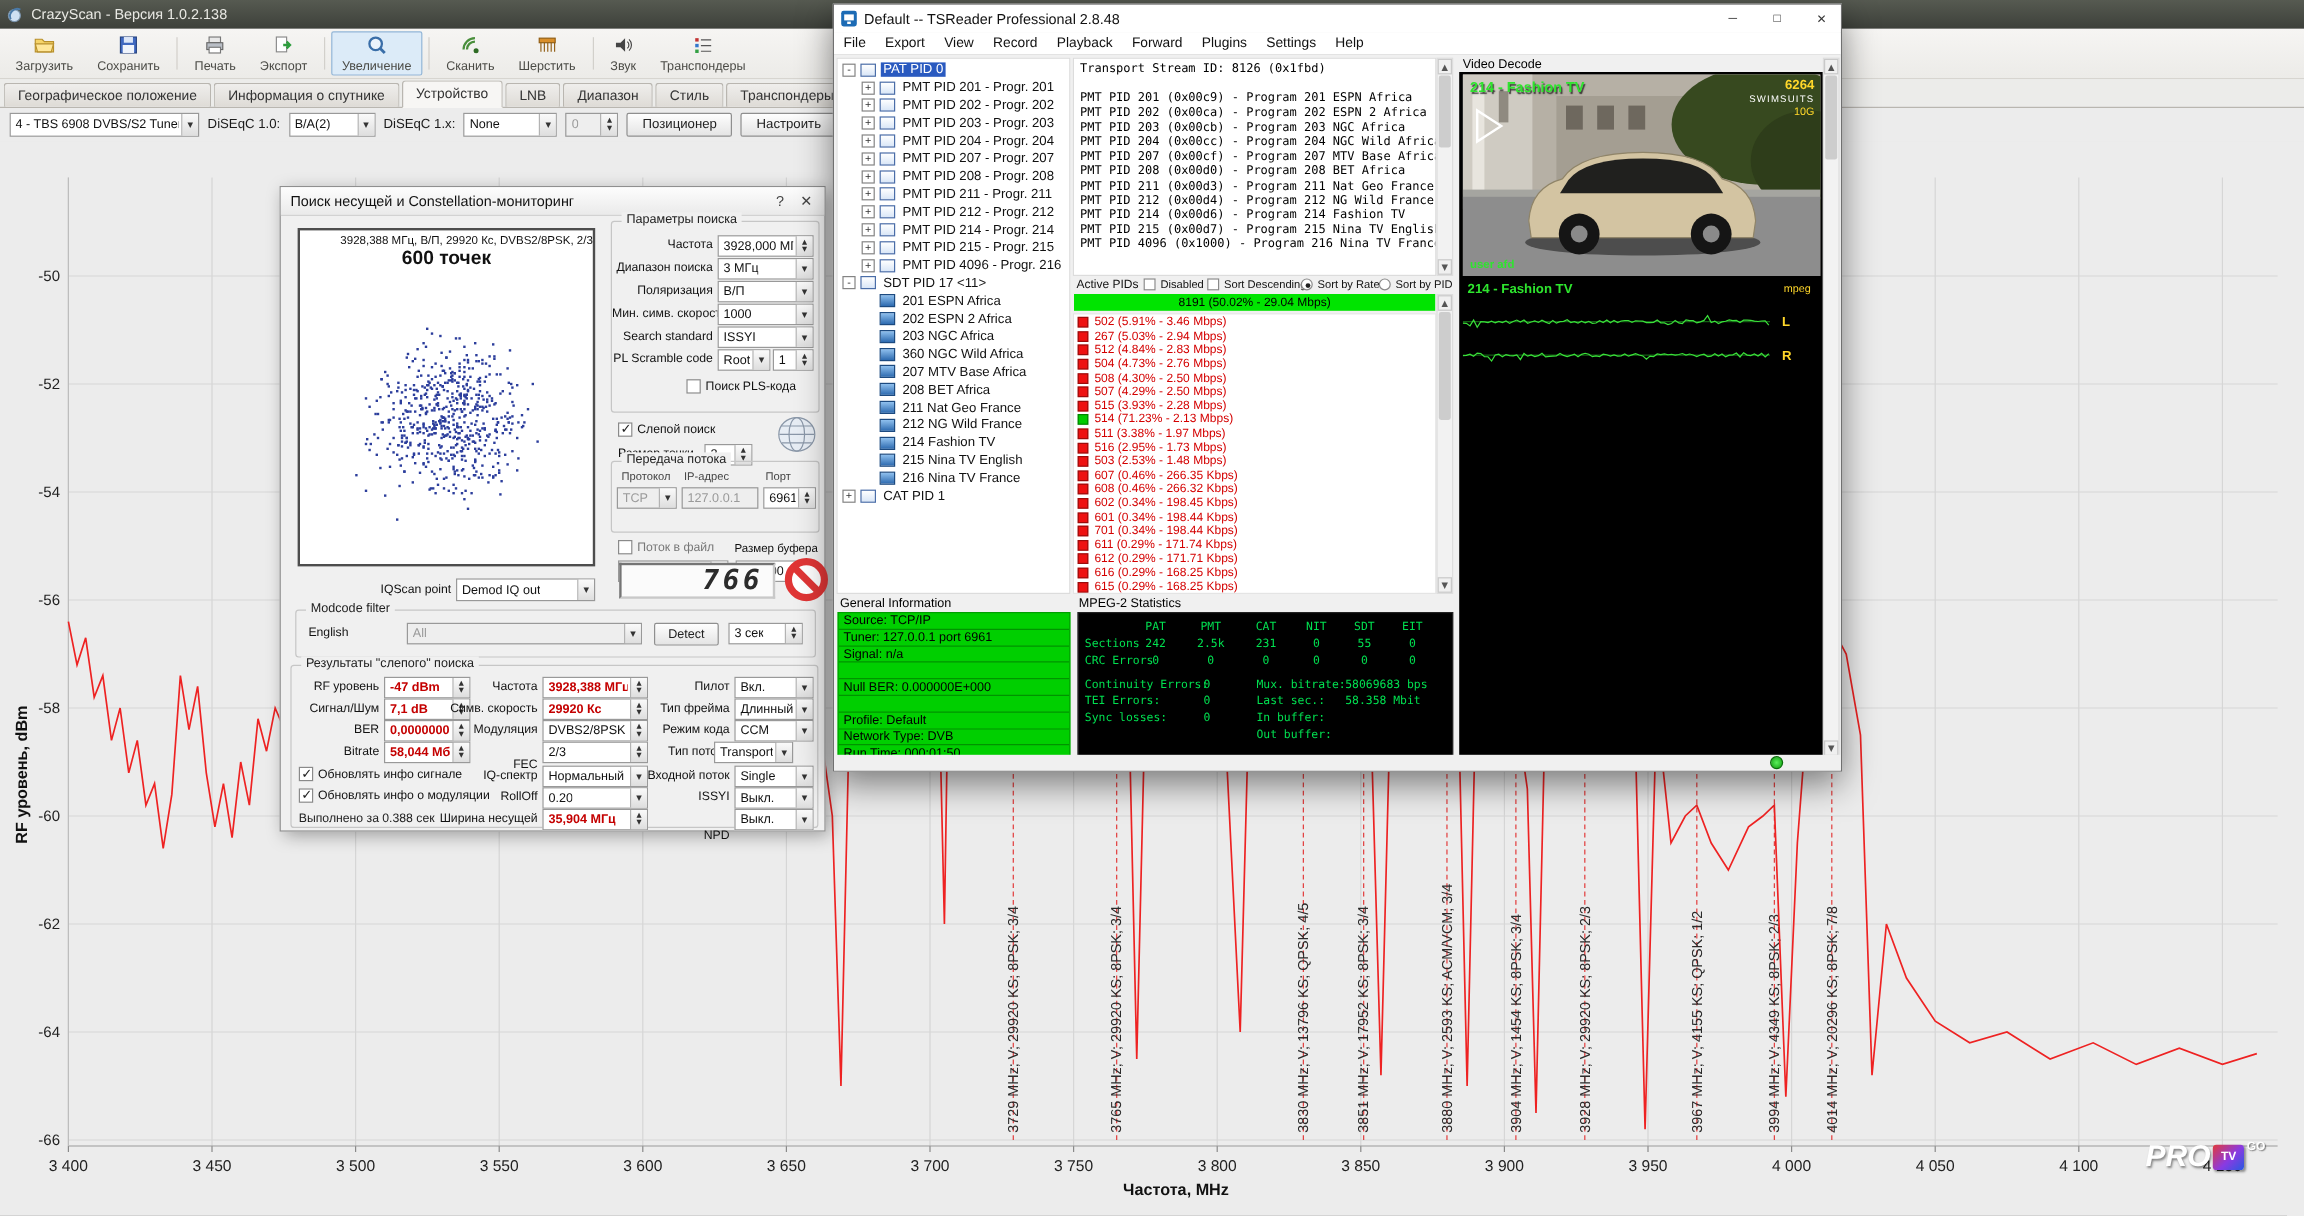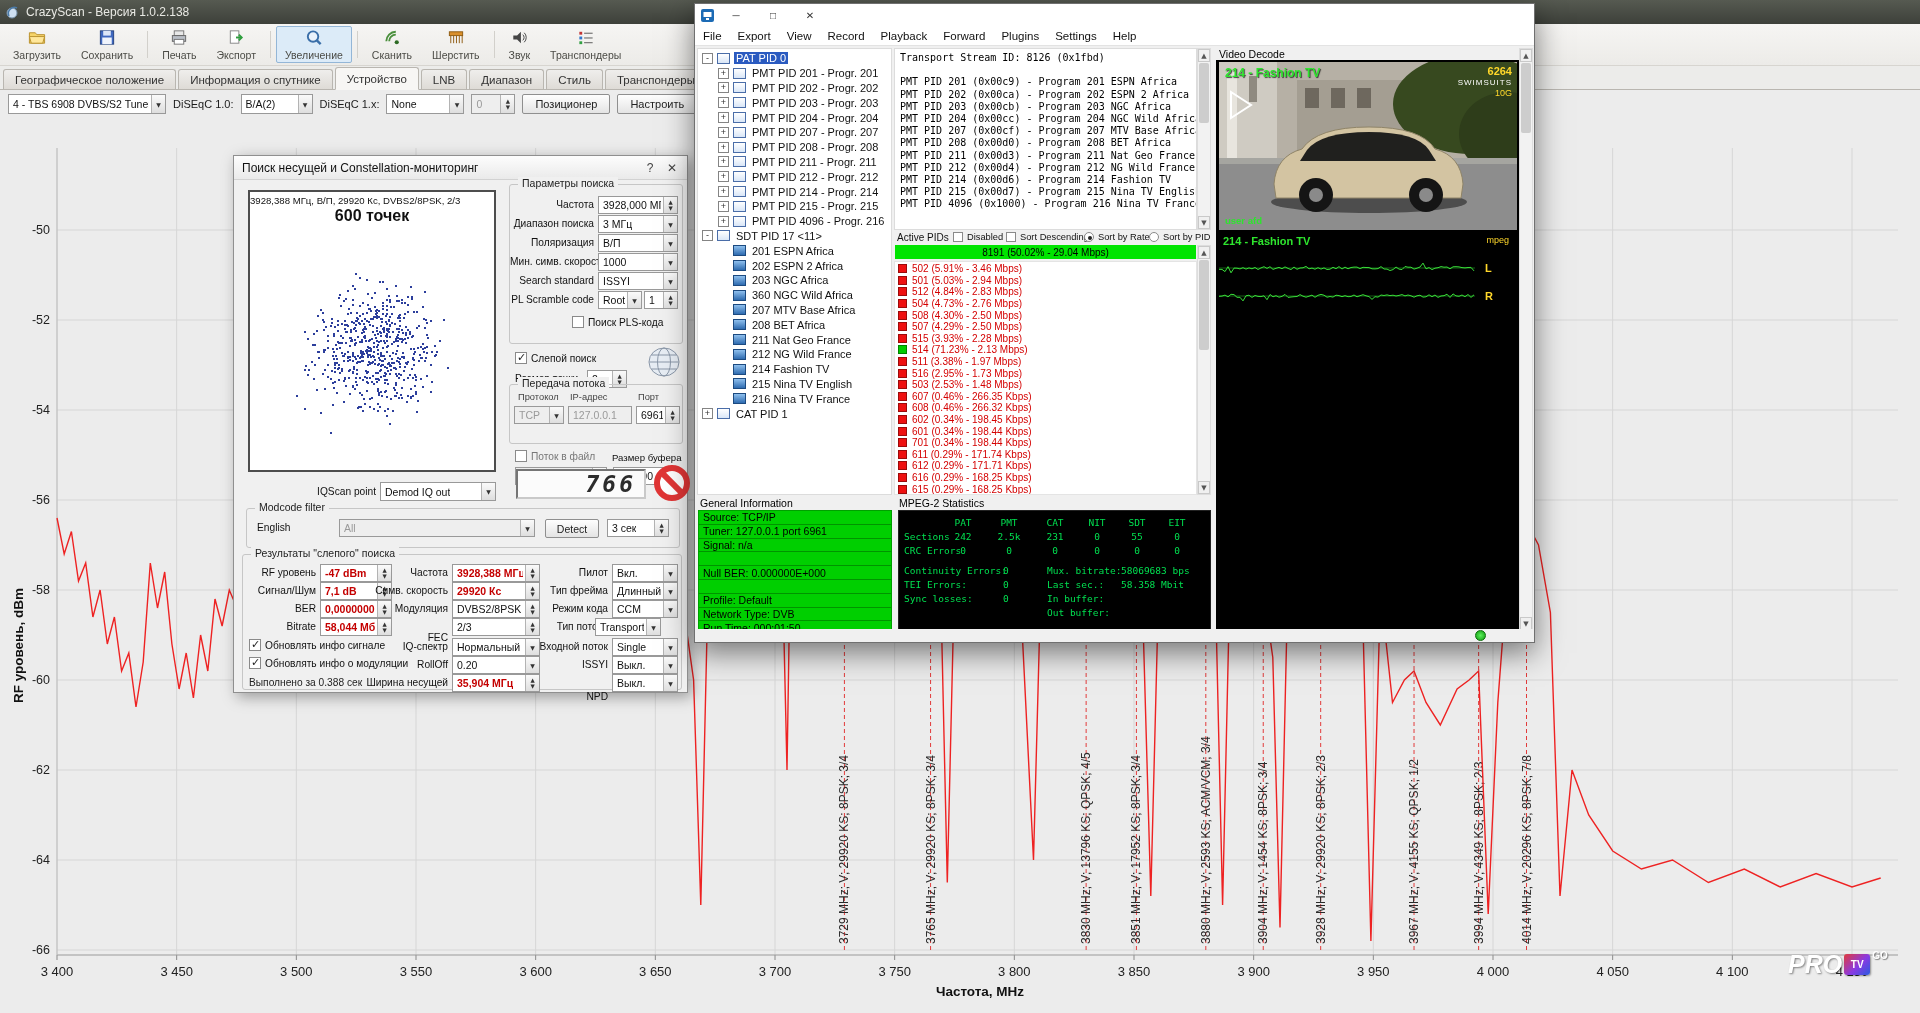--- a/index.html
+++ b/index.html
@@ -48,21 +48,21 @@
 .mk{font-family:"Liberation Sans",sans-serif;font-size:12px;fill:#2a2a2a}
 #ylab{position:absolute;left:-52px;top:520px;width:140px;transform:rotate(-90deg);font-size:13.5px;font-weight:bold;color:#111;text-align:center}
 #xlab{position:absolute;left:860px;top:866px;width:240px;text-align:center;font-size:13.5px;font-weight:bold;color:#111}
 
 
 #dlg{position:absolute;left:233px;top:155px;width:455px;height:538px;background:#f0f0f0;border:1px solid #8f8f8f;box-shadow:4px 4px 14px rgba(0,0,0,.35);z-index:40}
 #dlg-title{height:24px;background:linear-gradient(#fdfdfd,#eaeaea);border-bottom:1px solid #d2d2d2;display:flex;align-items:center;padding:0 4px 0 8px;font-size:12px;color:#111}
 #dlg-title .sp{flex:1}
 .dlg-wbtn{width:22px;height:20px;display:flex;align-items:center;justify-content:center;font-size:12px;color:#444}
 #const-box{position:absolute;left:14px;top:34px;width:248px;height:282px;background:#fff;border:2px solid #4d4d4d}
-#const-head{position:absolute;left:0;top:3px;width:100%;text-align:left;font-size:9.6px;color:#111;white-space:nowrap}
+#const-head{position:absolute;left:0;top:3px;width:100%;text-align:right;font-size:9.6px;color:#111;white-space:nowrap}
 #const-pts{position:absolute;left:0;top:15px;width:100%;text-align:center;font-size:16px;font-weight:bold;color:#111}
 #const-dots{position:absolute;left:2px;top:38px;width:240px;height:238px;overflow:hidden}
 #const-dots i{position:absolute;width:2px;height:2px;background:var(--dotc,#2c3e9c)}
 #seg-display{position:absolute;left:282px;top:313px;width:130px;height:30px;background:#fbfbfb;border:2px inset #c9c9c9;display:flex;align-items:center;justify-content:flex-end;padding-right:8px;font-family:"DejaVu Sans Mono",monospace;font-size:23px;font-weight:bold;font-style:italic;letter-spacing:3px;color:#2c2c2c}
 #stop-btn{position:absolute;left:420px;top:309px;width:36px;height:36px}
 #stop-btn .ring{position:absolute;inset:0;border:6px solid #e03535;border-radius:50%;background:#fff}
 #stop-btn .bar{position:absolute;left:1px;top:15px;width:34px;height:6px;background:#e03535;transform:rotate(45deg)}
 #elapsed{position:absolute;font-size:10.2px;color:#222}
 
 
@@ -1233,20 +1233,21 @@
     </div>
   </div>
 
   <div id="ts">
     <div id="ts-title">
       <svg width="15" height="15" viewBox="0 0 15 15">
           <rect x="1" y="1" width="13" height="13" rx="2" fill="#1c6bb5"></rect>
           <rect x="3.5" y="4" width="8" height="5" fill="#fff"></rect>
           <rect x="6" y="10" width="3" height="2" fill="#fff"></rect>
         </svg>
+      <span class="t">Default -- TSReader Professional 2.8.48</span>
       <span class="ts-wbtn">─</span>
       <span class="ts-wbtn">□</span>
       <span class="ts-wbtn">✕</span>
     </div>
     <div id="ts-menu">
       <span>File</span>
       <span>Export</span>
       <span>View</span>
       <span>Record</span>
       <span>Playback</span>
@@ -1426,21 +1427,21 @@
           </label>
       </div>
       <div id="pid-total">8191 (50.02% - 29.04 Mbps)</div>
       <div id="pid-list">
           <div class="prow">
             <span class="psq" style="background: rgb(238, 17, 17);"></span>
             <span class="ptxt">502 (5.91% - 3.46 Mbps)</span>
           </div>
           <div class="prow">
             <span class="psq" style="background: rgb(238, 17, 17);"></span>
-            <span class="ptxt">501 (5.03% - 2.94 Mbps)</span>
+            <span class="ptxt">267 (5.03% - 2.94 Mbps)</span>
           </div>
           <div class="prow">
             <span class="psq" style="background: rgb(238, 17, 17);"></span>
             <span class="ptxt">512 (4.84% - 2.83 Mbps)</span>
           </div>
           <div class="prow">
             <span class="psq" style="background: rgb(238, 17, 17);"></span>
             <span class="ptxt">504 (4.73% - 2.76 Mbps)</span>
           </div>
           <div class="prow">

